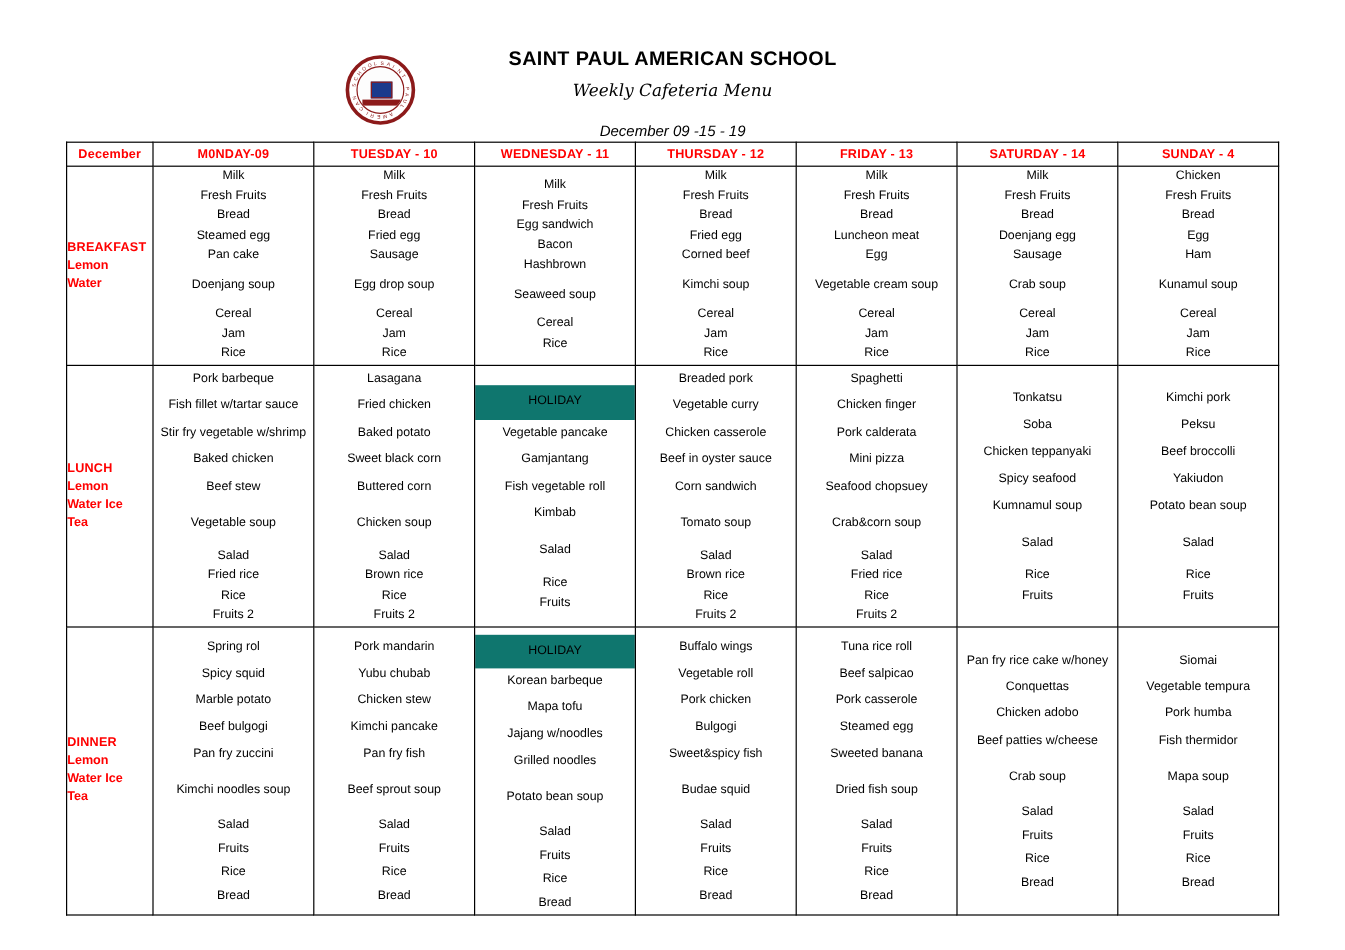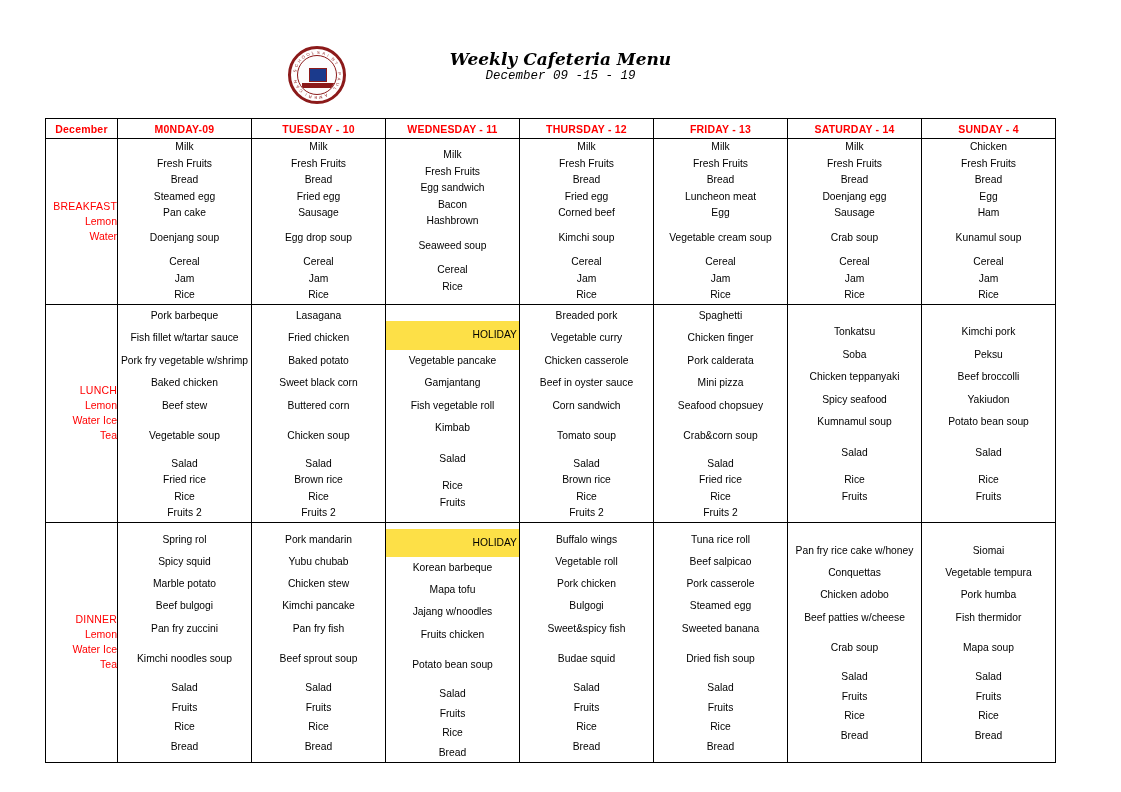--- a/index.html
+++ b/index.html
@@ -86,35 +86,35 @@
     padding-top: 40px;
   }
   .school-name {
     font-size: 16.5px;
     font-weight: bold;
     letter-spacing: 0.3px;
   }
   .menu-title {
     font-family: "DejaVu Serif", serif;
     font-style: italic;
-    font-weight: bold;
-    font-size: 17px;
+    font-weight: normal;
+    font-size: 14px;
     margin-top: 9px;
   }
   .menu-dates {
-    font-family: Liberation Mono, monospace;
+    font-family: Liberation Sans, sans-serif;
     font-style: italic;
     font-size: 12.5px;
-    margin-top: 0;
+    margin-top: 18px;
   }
 
   
   table.menu {
     position: absolute;
-    left: 45px;
+    left: 55px;
     top: 118px;
     width: 1011px;
     border-collapse: collapse;
     table-layout: fixed;
   }
   table.menu td, table.menu th {
     border: 1px solid #000000;
     vertical-align: middle;
     padding: 0;
   }
@@ -124,25 +124,25 @@
   thead th {
     height: 19px;
     font-size: 10.5px;
     font-weight: bold;
     color: #ff0000;
     text-align: center;
     letter-spacing: 0.2px;
   }
 
   .rowlabel {
-    text-align: right;
+    text-align: left;
     color: #ff0000;
     font-size: 10.5px;
     line-height: 15px;
-    font-weight: normal;
+    font-weight: bold;
     padding: 0 2px;
   }
   .rowlabel .meal {
     font-size: 10.5px;
     letter-spacing: 0.2px;
   }
 
   .cell {
     text-align: center;
     font-size: 10.3px;
@@ -152,24 +152,24 @@
   .cell .blk { }
   .cell .gap { height: 8px; }
   .cell .itm { white-space: normal; }
   .cell.lunch { line-height: 22.5px; margin-left: 25px; }
   .cell.lunch .tight { line-height: 16.5px; }
   .cell.dinner { line-height: 22.3px; }
   .cell.dinner .tight { line-height: 19.5px; }
   .cell.breakfast { line-height: 16.5px; }
 
   .holiday {
-    background: #fde047;
+    background: #0f766e;
     color: #000000;
     font-size: 10.3px;
-    text-align: right;
+    text-align: center;
     padding: 3px 2px;
     width: 100%;
     box-sizing: border-box;
   }
   .holiday-wrap {
     padding-top: 6px;
   }
 </style>
 </head>
 <body>
@@ -208,20 +208,21 @@
           <span style="transform: rotate(332.308deg) translate(0px, -25px);">O</span>
           <span style="transform: rotate(346.154deg) translate(0px, -25px);">L</span>
         </div>
       <div class="seal-inner">
         <div class="shield"></div>
         <div class="band"></div>
       </div>
     </div>
 
     <div class="title-block">
+      <div class="school-name">SAINT PAUL AMERICAN SCHOOL</div>
       <div class="menu-title">Weekly Cafeteria Menu</div>
       <div class="menu-dates">December 09 -15 - 19</div>
     </div>
   </div>
 
   <table class="menu">
     <colgroup>
       <col class="c-label">
       <col class="c-day">
         <col class="c-day">
@@ -387,21 +388,21 @@
           <td class="rowlabel">
             <div class="meal">LUNCH</div>
             <div>Lemon</div>
             <div>Water    Ice</div>
             <div>Tea</div>
           </td>
           <td class="cell lunch">
             <div class="blk">
               <div class="itm">Pork barbeque</div>
               <div class="itm">Fish fillet w/tartar sauce</div>
-              <div class="itm">Pork fry vegetable w/shrimp</div>
+              <div class="itm">Stir fry vegetable w/shrimp</div>
               <div class="itm">Baked chicken</div>
               <div class="itm">Beef stew</div>
             </div>
             <div class="gap"></div>
             <div class="blk">
               <div class="itm">Vegetable soup</div>
             </div>
             <div class="gap"></div>
             <div class="blk tight">
               <div class="itm">Salad</div>
@@ -575,21 +576,21 @@
             </div>
           </td>
           <td class="cell dinner">
             <div class="holiday-wrap">
               <div class="holiday">HOLIDAY</div>
             </div>
             <div class="blk">
               <div class="itm">Korean barbeque</div>
               <div class="itm">Mapa tofu</div>
               <div class="itm">Jajang w/noodles</div>
-              <div class="itm">Fruits chicken</div>
+              <div class="itm">Grilled noodles</div>
             </div>
             <div class="gap"></div>
             <div class="blk">
               <div class="itm">Potato bean soup</div>
             </div>
             <div class="gap"></div>
             <div class="blk tight">
               <div class="itm">Salad</div>
               <div class="itm">Fruits</div>
               <div class="itm">Rice</div>

